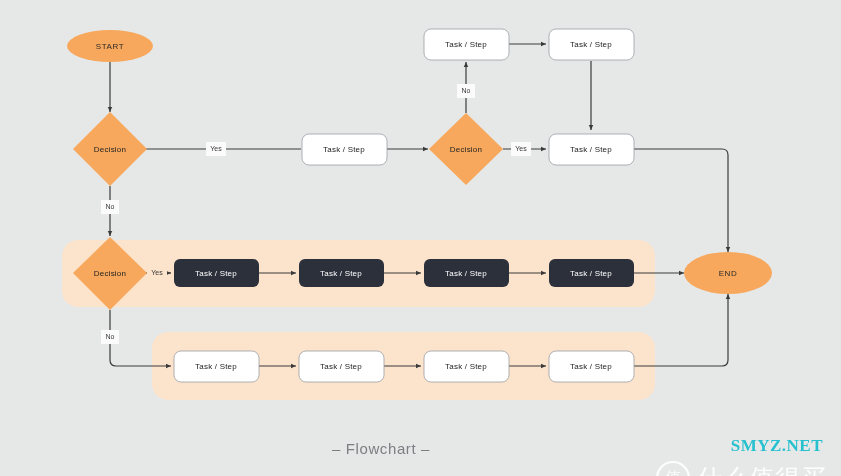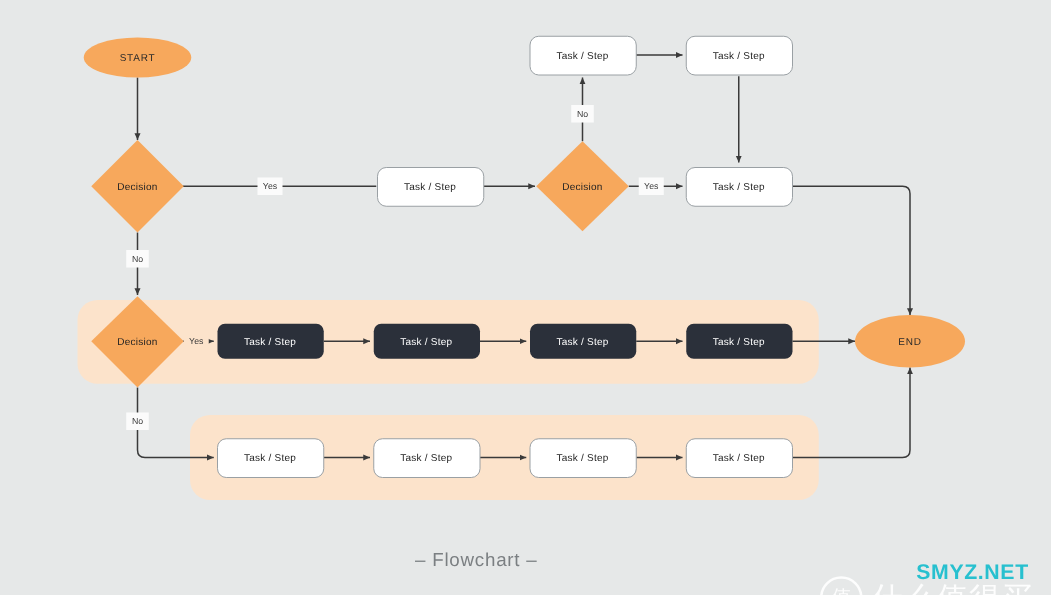--- a/index.html
+++ b/index.html
@@ -87,24 +87,24 @@
   .wm-text {
     color: #ffffff;
     font-size: 25px;
     font-family: "DejaVu Sans", sans-serif;
     letter-spacing: 1px;
     line-height: 1;
   }
   .wm-url {
     position: absolute;
     right: 18px;
-    top: 448px;
+    top: 436px;
     color: #27c0cf;
     font-size: 17px;
-    font-family: Liberation Sans, sans-serif;
+    font-family: Liberation Serif, serif;
     font-weight: bold;
     letter-spacing: 0.5px;
     pointer-events: none;
   }
 </style>
 </head>
 <body>
 
 <div id="canvas">
 

